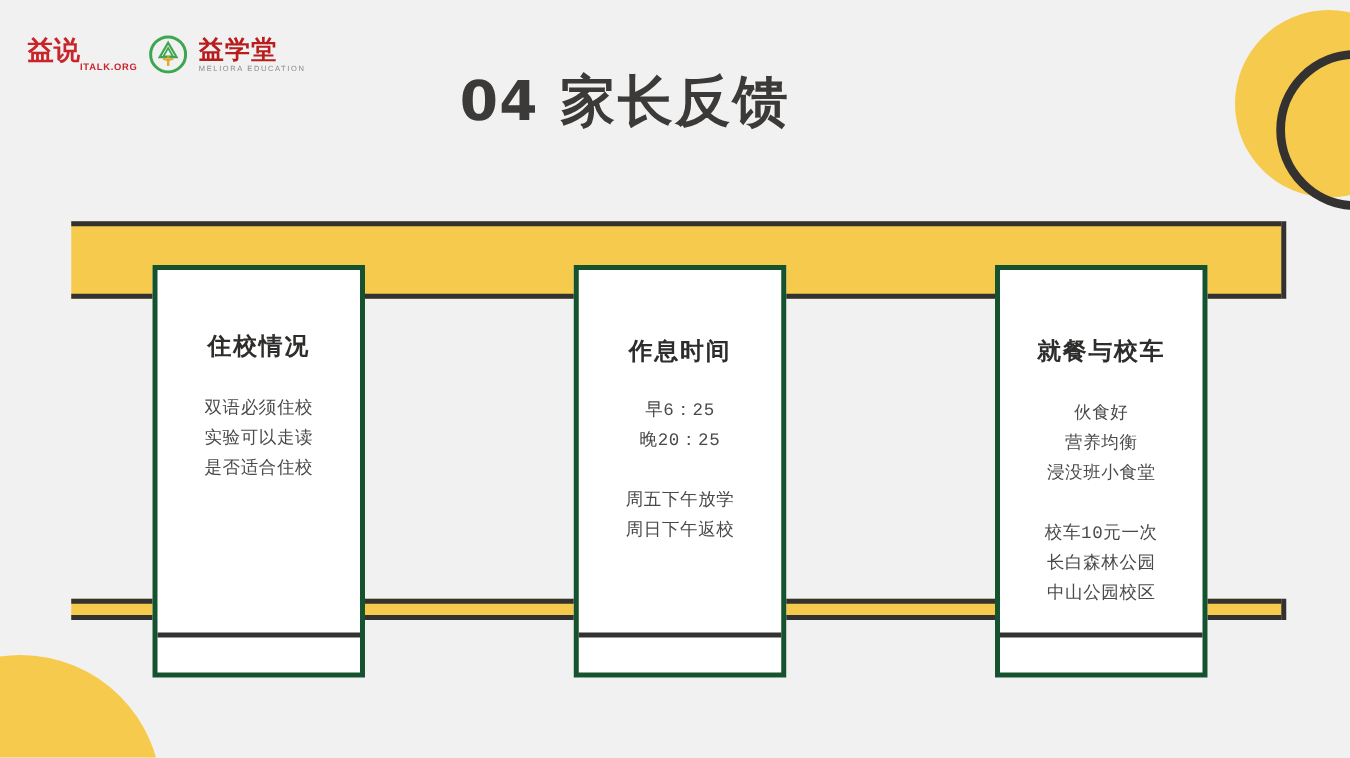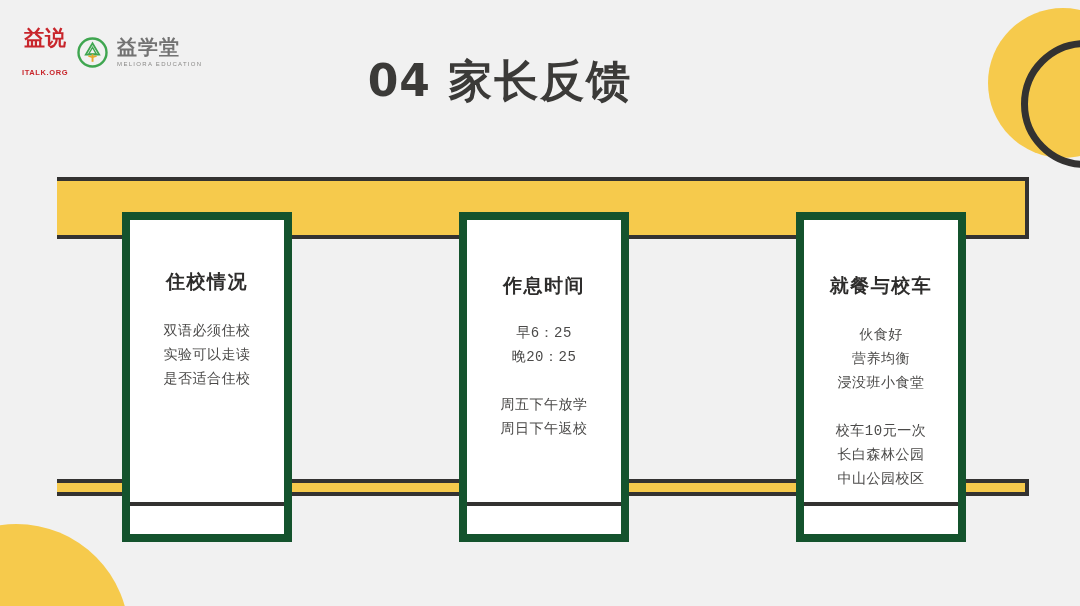--- a/index.html
+++ b/index.html
@@ -56,22 +56,22 @@
   .logo {
     position: absolute;
     left: 22px;
     top: 28px;
     display: flex;
     align-items: center;
     gap: 9px;
   }
   .logo-italk {
     display: flex;
-    flex-direction: column;
-    align-items: center;
+    flex-direction: row;
+    align-items: flex-start;
     line-height: 1;
   }
   .logo-italk-cn {
     font-size: 21px;
     font-weight: bold;
     color: #C8252B;
     letter-spacing: 0px;
     font-family: "DejaVu Sans", "Liberation Sans", sans-serif;
   }
   .logo-italk-en {
@@ -87,21 +87,21 @@
     position: relative;
   }
   .logo-right {
     display: flex;
     flex-direction: column;
     line-height: 1;
   }
   .logo-meliora-cn {
     font-size: 20px;
     font-weight: bold;
-    color: #737373;
+    color: #b91c1c;
     letter-spacing: 1px;
     font-family: "DejaVu Sans", "Liberation Sans", sans-serif;
   }
   .logo-meliora-en {
     font-size: 6px;
     color: #8A8987;
     letter-spacing: 1.3px;
     margin-top: 4px;
   }
 
@@ -164,21 +164,21 @@
     background: #333231;
   }
 
   
   .card {
     position: absolute;
     top: 212px;
     width: 170px;
     height: 330px;
     background: #FFFFFF;
-    border: 8px solid #14532d;
+    border: 4px solid #14532d;
     box-sizing: border-box;
     display: flex;
     flex-direction: column;
   }
   .card-1 { left: 122px; }
   .card-2 { left: 459px; }
   .card-3 { left: 796px; }
 
   .card-body {
     flex: 1 1 auto;

